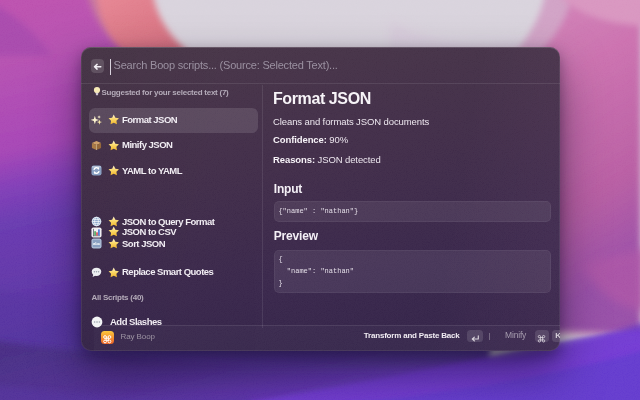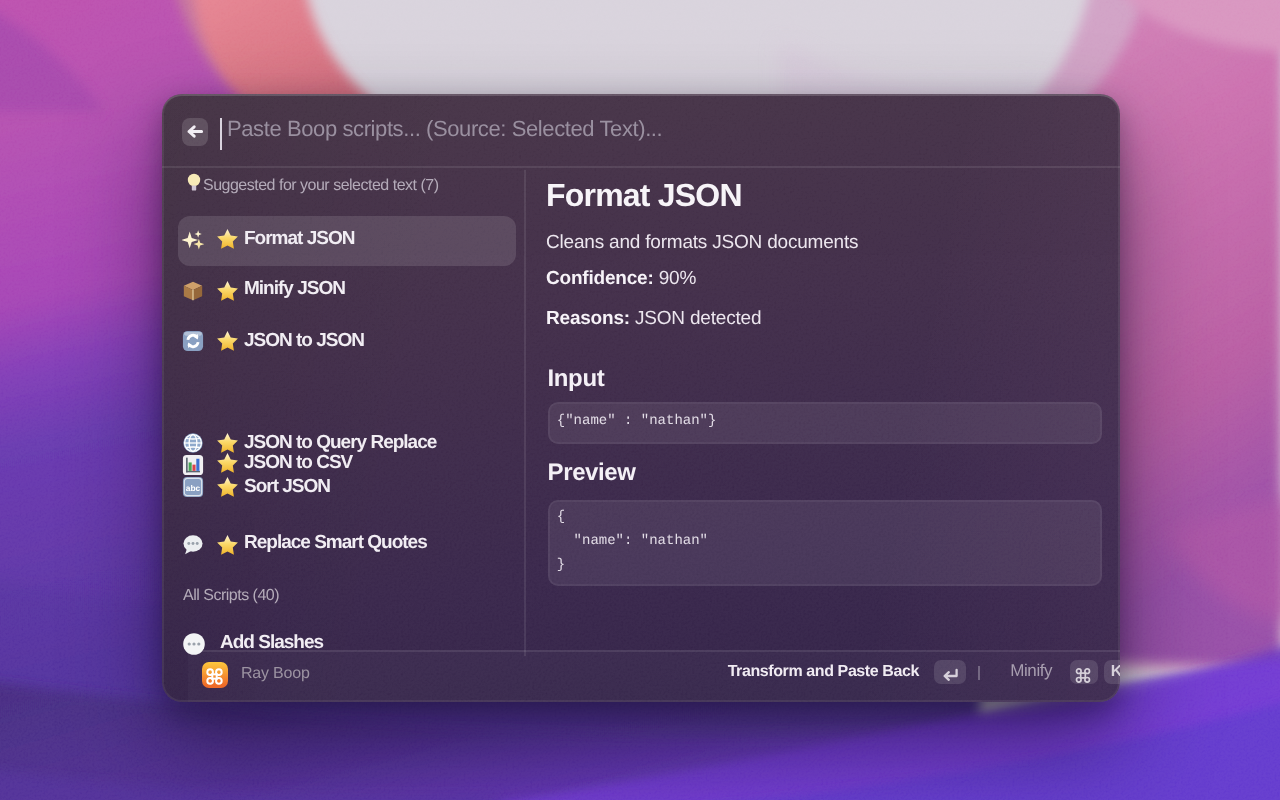--- a/index.html
+++ b/index.html
@@ -13,21 +13,21 @@
       linear-gradient(172deg, #433042 0%, #3c2744 38%, #332046 72%, #2b1b42 100%);
     box-shadow: 0 22px 45px rgba(15,8,35,0.5), 0 5px 14px rgba(10,5,25,0.35), inset 0 0 0 1px rgba(255,255,255,0.07), inset 0 1px 0 rgba(255,255,255,0.1);
   }
   .abs { position:absolute; }
   
   #hdr { position:absolute; left:0; top:0; width:100%; height:37px; border-bottom:1px solid rgba(255,255,255,0.09); }
   #backbtn { position:absolute; left:10.5px; top:12px; width:13px; height:13.5px; border-radius:4px; background:rgba(255,255,255,0.14); }
   #caret { position:absolute; left:29.8px; top:12px; width:1px; height:15.8px; background:#d9d3de; }
   #ph { position:absolute; left:33px; top:13.2px; font-size:11px; letter-spacing:-0.2px; color:#9a90a0; line-height:1; }
   
-  .sechdr { position:absolute; font-size:8px; font-weight:normal; color:#b4abb9; letter-spacing:-0.25px;text-align:right; }
+  .sechdr { position:absolute; font-size:8px; font-weight:bold; color:#b4abb9; letter-spacing:-0.25px;text-align:right; }
   #selrow { position:absolute; left:8.5px; top:60.5px; width:169px; height:25px; border-radius:6px; background:rgba(255,255,255,0.12); }
   .row { position:absolute; left:8.5px; width:169px; height:25px; }
   .ric { position:absolute; left:1.5px; top:7px; width:11px; height:11px; }
   .rstar { position:absolute; left:19px; top:6.8px; width:11.5px; height:11.5px; }
   .rtxt { position:absolute; left:33px; top:6.5px; font-size:9.5px; font-weight:bold; color:#f1edf3; letter-spacing:-0.5px; }
   .rtxt2 { position:absolute; left:21px; top:6.5px; font-size:9.5px; font-weight:bold; color:#f1edf3; letter-spacing:-0.5px; }
   #vdiv { position:absolute; left:181.5px; top:37.5px; width:1px; height:243px; background:rgba(255,255,255,0.09); }
   
   #rtitle { position:absolute; left:192.5px; top:44px; font-size:16px; font-weight:bold; color:#f7f4f8; letter-spacing:-0.4px; line-height:1; }
   .meta { position:absolute; left:192.5px; font-size:9.5px; color:#ece6ee; line-height:1; letter-spacing:-0.1px; }
@@ -127,21 +127,21 @@
       <rect width="479" height="304" filter="url(#grain)"></rect>
     </svg>
 
   <div id="hdr">
     <div id="backbtn">
       <svg width="13" height="13.5" viewBox="0 0 13 13.5">
           <path d="M9.8,6.75 H3.5 M6.1,4.4 L3.5,6.75 L6.1,9.1" stroke="#f2eef4" stroke-width="1.5" fill="none" stroke-linecap="round" stroke-linejoin="round"></path>
         </svg>
     </div>
     <div id="caret"></div>
-    <div id="ph">Paste Boop scripts... (Source: Selected Text)...</div>
+    <div id="ph">Search Boop scripts... (Source: Selected Text)...</div>
   </div>
 
   <div class="sechdr" style="left:21px; top:41px;">Suggested for your selected text (7)</div>
   <svg class="abs" style="left:11px; top:39px;" width="10" height="11" viewBox="0 0 10 11">
     <circle cx="5" cy="4" r="3.1" fill="#f7eab7"></circle>
       <rect x="3.9" y="6.7" width="2.2" height="2.6" rx="0.6" fill="#cfc5d4"></rect>
   </svg>
 
   <div id="selrow"></div>
 
@@ -175,21 +175,21 @@
       <rect x="0.5" y="0.5" width="11" height="11" rx="2.6" fill="#8aa0c2"></rect>
       <rect x="1.1" y="1.1" width="9.8" height="2" rx="1" fill="#fff" opacity="0.35"></rect>
       <path d="M3.2,5.4 A2.9,2.9 0 0 1 8.5,4.2" stroke="#fff" stroke-width="1.5" fill="none"></path>
       <path d="M8.8,6.6 A2.9,2.9 0 0 1 3.5,7.8" stroke="#fff" stroke-width="1.5" fill="none"></path>
       <polygon points="8.7,2.2 8.7,5.2 6.6,4 " fill="#fff"></polygon>
       <polygon points="3.3,9.8 3.3,6.8 5.4,8" fill="#fff"></polygon>
     </svg>
     <svg class="rstar" viewBox="0 0 12 12">
         <polygon points="6,0.5 7.7,3.85 11.42,4.44 8.76,7.1 9.35,10.81 6,9.1 2.65,10.81 3.24,7.1 0.58,4.44 4.3,3.85" fill="url(#gstar)"></polygon>
       </svg>
-    <div class="rtxt">JSON to JSON</div>
+    <div class="rtxt">YAML to YAML</div>
   </div>
 
   <div class="row" style="top:136.7px;margin-top:36px;">
     <svg class="ric" viewBox="0 0 12 12">
       <rect x="0.5" y="0.5" width="11" height="11" rx="2" fill="#f1eff2"></rect>
       <rect x="2.2" y="2" width="0.9" height="8" fill="#5b6570"></rect>
       <rect x="2.2" y="9.2" width="7.6" height="0.8" fill="#5b6570"></rect>
       <rect x="3.6" y="4.6" width="1.7" height="4.6" fill="#47a454"></rect>
       <rect x="5.7" y="5.8" width="1.7" height="3.4" fill="#d8434a"></rect>
       <rect x="7.8" y="2.6" width="1.7" height="6.6" fill="#3c6fd2"></rect>
@@ -205,21 +205,21 @@
       <circle cx="6" cy="6" r="5.3" fill="#8fa9cc"></circle>
       <circle cx="6" cy="6" r="4.6" fill="none" stroke="#fff" stroke-width="0.7"></circle>
       <ellipse cx="6" cy="6" rx="2.1" ry="4.6" fill="none" stroke="#fff" stroke-width="0.7"></ellipse>
       <line x1="1.4" y1="6" x2="10.6" y2="6" stroke="#fff" stroke-width="0.7"></line>
       <path d="M2,3.3 C3.2,4 8.8,4 10,3.3" stroke="#fff" stroke-width="0.7" fill="none"></path>
       <path d="M2,8.7 C3.2,8 8.8,8 10,8.7" stroke="#fff" stroke-width="0.7" fill="none"></path>
     </svg>
     <svg class="rstar" viewBox="0 0 12 12">
         <polygon points="6,0.5 7.7,3.85 11.42,4.44 8.76,7.1 9.35,10.81 6,9.1 2.65,10.81 3.24,7.1 0.58,4.44 4.3,3.85" fill="url(#gstar)"></polygon>
       </svg>
-    <div class="rtxt">JSON to Query Replace</div>
+    <div class="rtxt">JSON to Query Format</div>
   </div>
 
   <div class="row" style="top:184px;">
     <svg class="ric" viewBox="0 0 12 12">
       <rect x="0.5" y="0.5" width="11" height="11" rx="2.2" fill="#8aa0c2"></rect>
       <rect x="1.3" y="1.3" width="9.4" height="9.4" rx="1.6" fill="none" stroke="#fff" stroke-width="0.6" opacity="0.7"></rect>
       <text x="6" y="8" text-anchor="middle" font-family="Liberation Sans" font-size="4.6" font-weight="bold" fill="#fff">abc</text>
     </svg>
     <svg class="rstar" viewBox="0 0 12 12">
         <polygon points="6,0.5 7.7,3.85 11.42,4.44 8.76,7.1 9.35,10.81 6,9.1 2.65,10.81 3.24,7.1 0.58,4.44 4.3,3.85" fill="url(#gstar)"></polygon>

